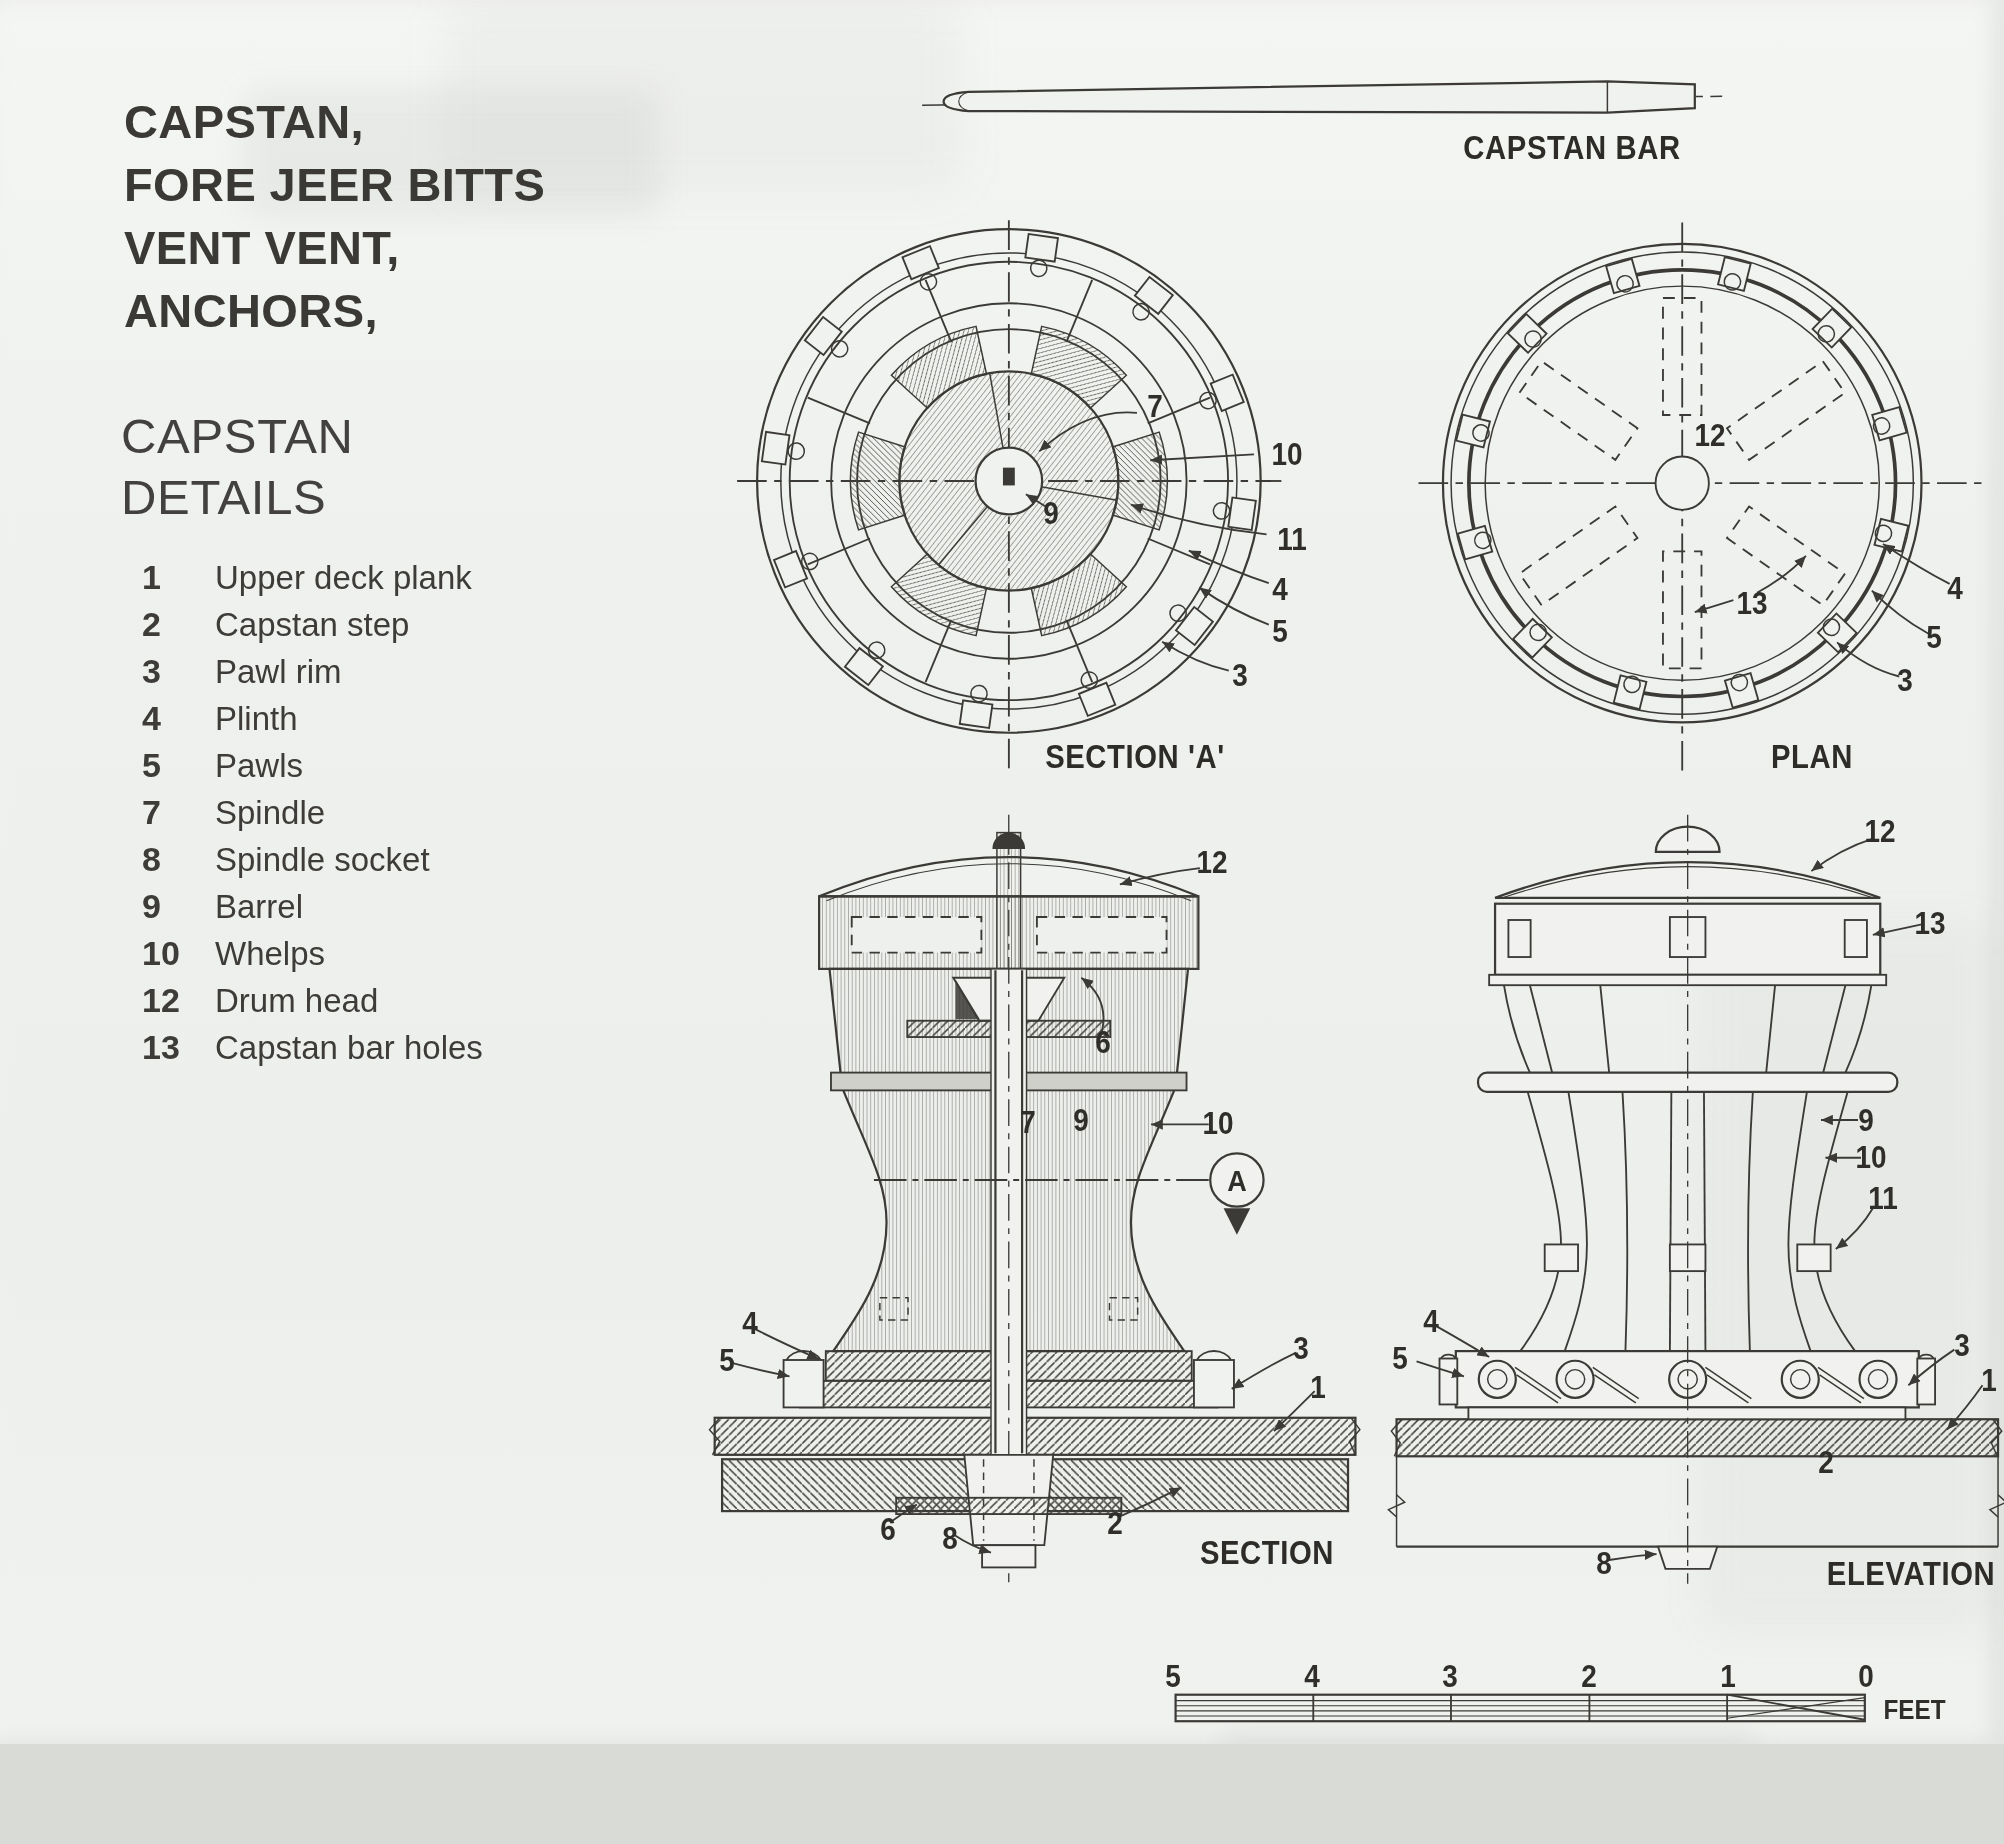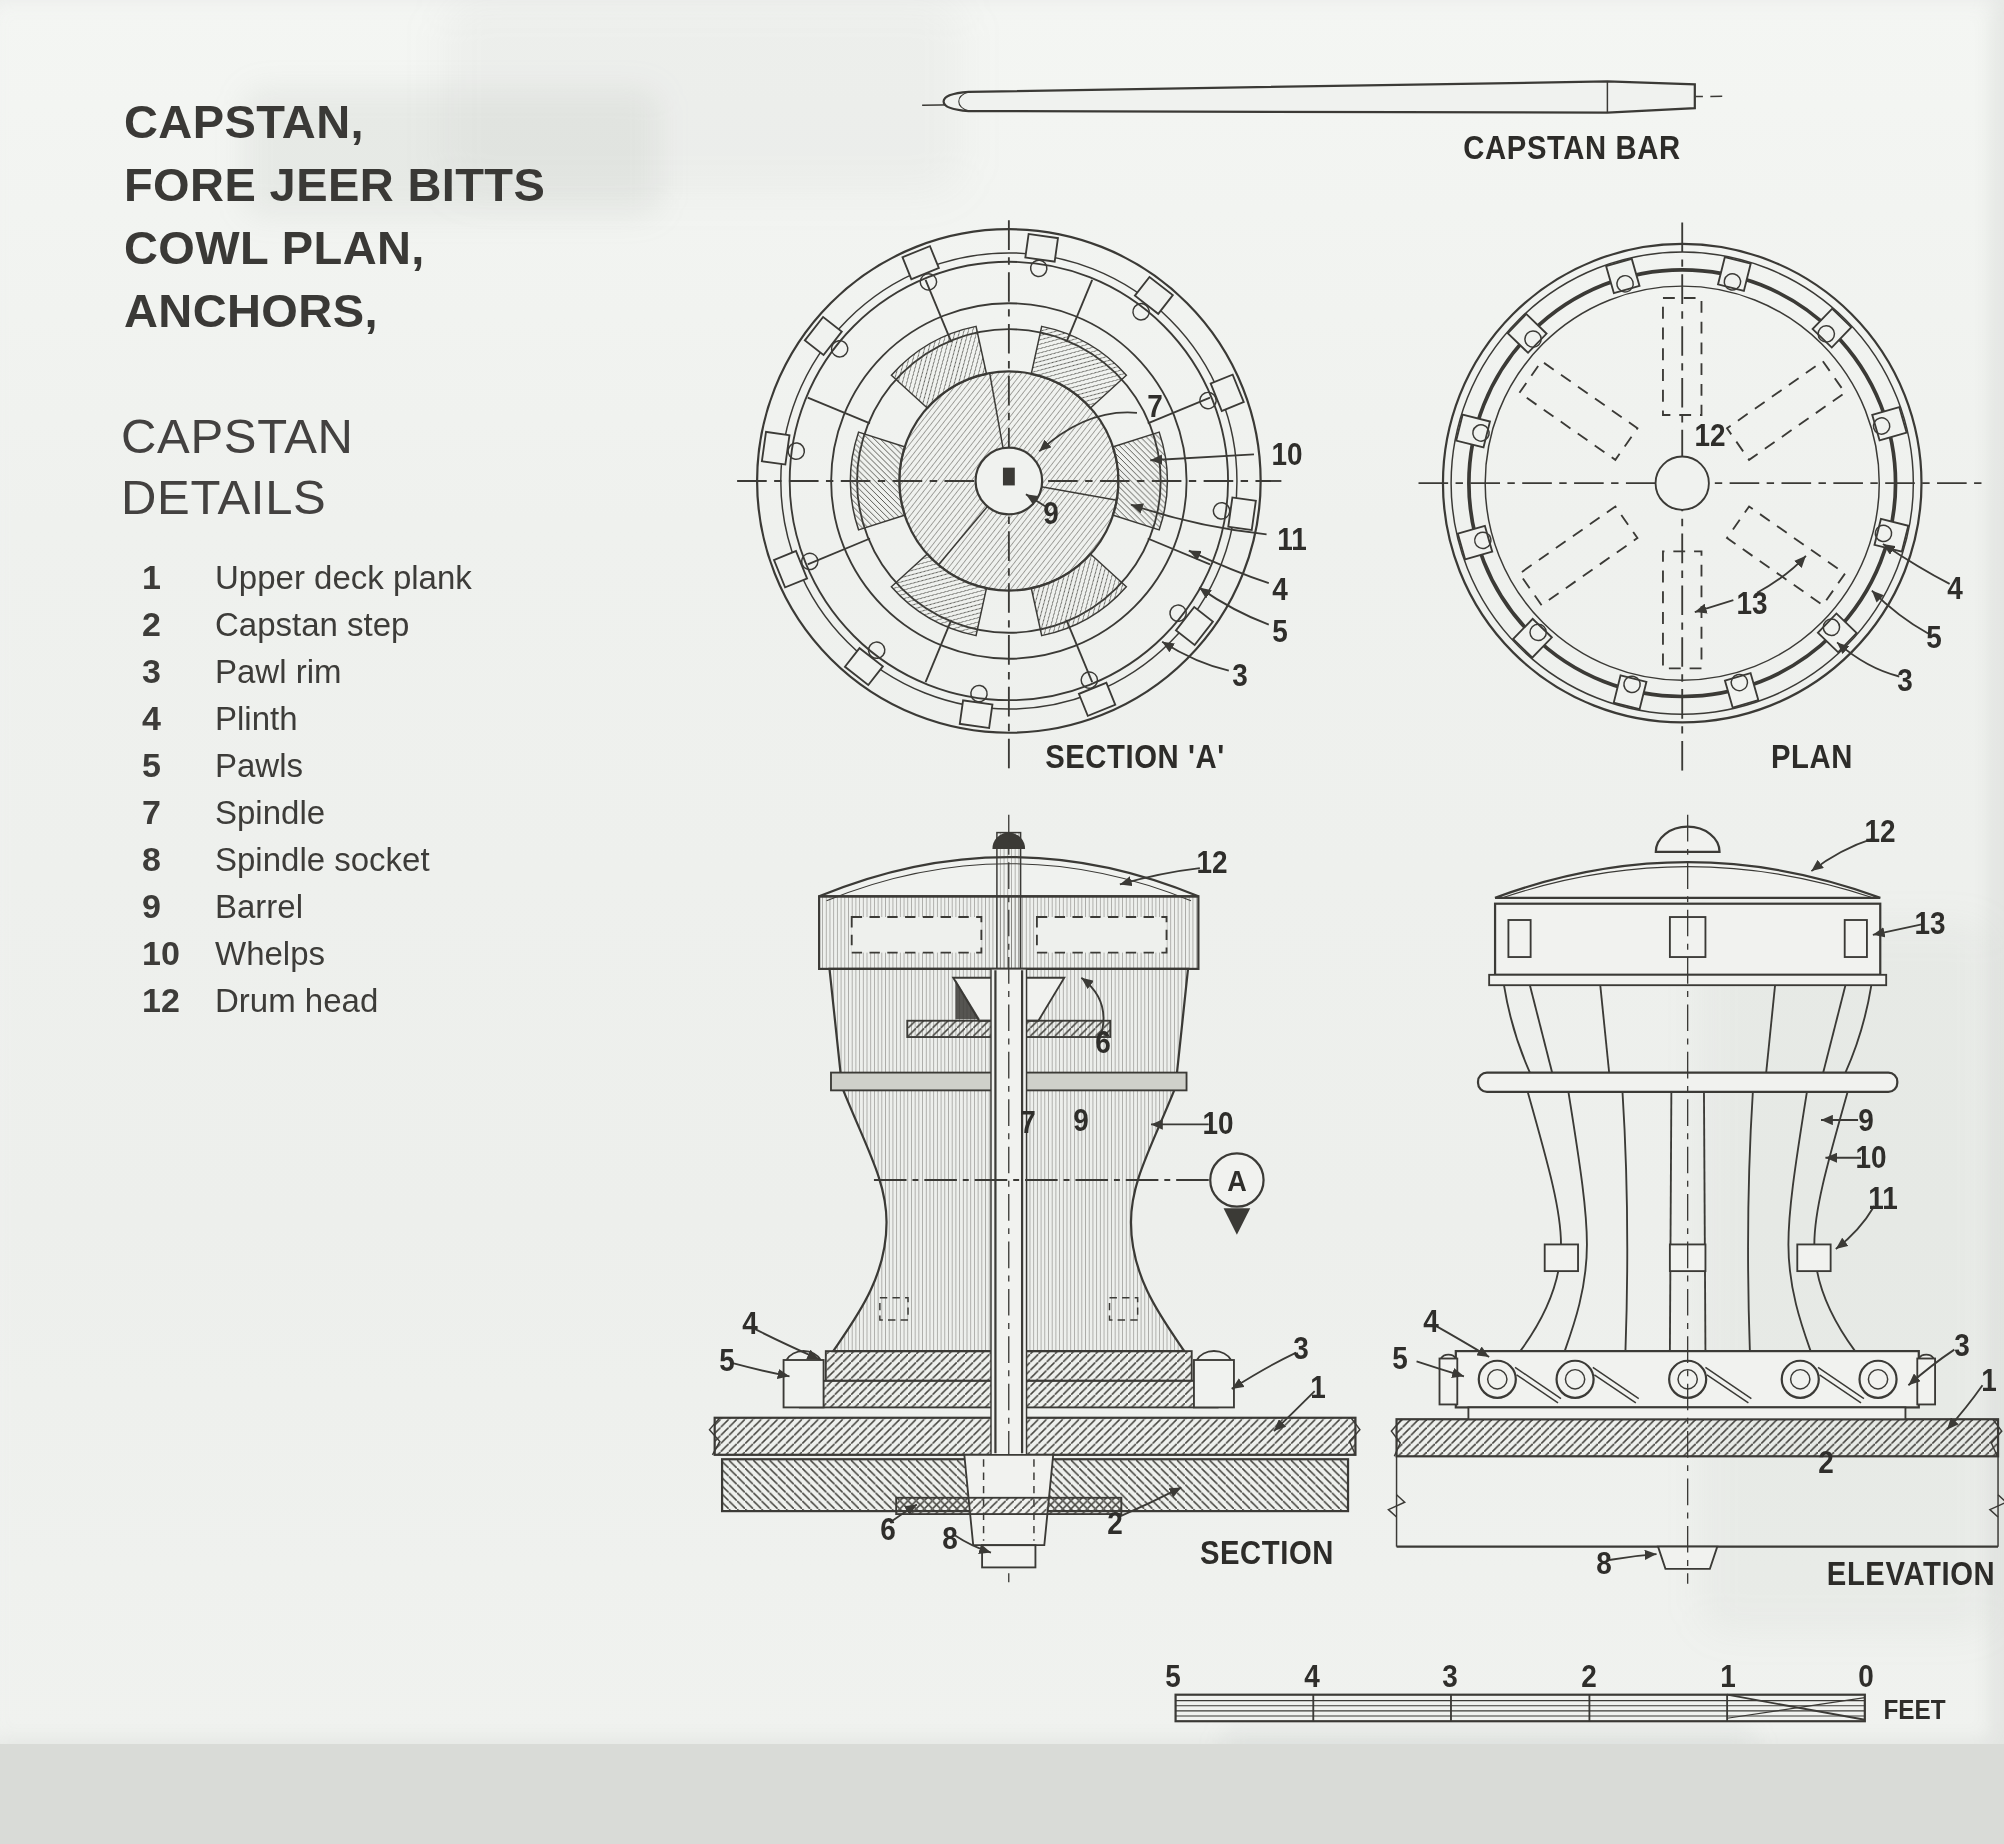--- a/index.html
+++ b/index.html
@@ -52,40 +52,41 @@
 <div class="page">
 
   <div class="ghost" style="left:244px;top:89px;width:415px;height:126px;background:rgba(148,158,150,.12);filter:blur(15px);border-radius:18px;"></div>
   <div class="ghost" style="left:1703px;top:926px;width:289px;height:704px;background:rgba(150,160,152,.08);filter:blur(19px);border-radius:22px;"></div>
   <div class="ghost" style="left:1222px;top:1726px;width:533px;height:67px;background:rgba(148,158,150,.09);filter:blur(12px);border-radius:15px;"></div>
   <div class="ghost" style="left:444px;top:0px;width:518px;height:193px;background:rgba(150,160,152,.07);filter:blur(21px);border-radius:30px;"></div>
 
   <div class="title">
     <div>CAPSTAN,</div>
     <div>FORE JEER BITTS</div>
-    <div>COWL PLAN,</div>
+    <div>VENT VENT,</div>
     <div>ANCHORS,</div>
   </div>
 
   <div class="subtitle">
     <div>CAPSTAN</div>
     <div>DETAILS</div>
   </div>
 
   <div class="parts">
     <div class="row"><span class="num">1</span><span>Upper deck plank</span></div>
     <div class="row"><span class="num">2</span><span>Capstan step</span></div>
     <div class="row"><span class="num">3</span><span>Pawl rim</span></div>
     <div class="row"><span class="num">4</span><span>Plinth</span></div>
     <div class="row"><span class="num">5</span><span>Pawls</span></div>
     <div class="row"><span class="num">7</span><span>Spindle</span></div>
     <div class="row"><span class="num">8</span><span>Spindle socket</span></div>
     <div class="row"><span class="num">9</span><span>Barrel</span></div>
     <div class="row"><span class="num">10</span><span>Whelps</span></div>
     <div class="row"><span class="num">12</span><span>Drum head</span></div>
+    <div class="row"><span class="num">13</span><span>Capstan bar holes</span></div>
   </div>
 
   <svg style="left:911px;top:59px;" width="1052" height="119" viewBox="0 0 1420 160">
     <line x1="15" y1="62" x2="1095" y2="50" stroke="#3b3a36" stroke-width="2" stroke-dasharray="46 10 10 10"></line>
     <path d="M 78,44 L 940,30 L 1058,34 L 1058,66 L 940,72 L 78,70 C 50,68 44,62 44,57 C 44,52 50,46 78,44 Z" fill="#f0f2ef" stroke="#3b3a36" stroke-width="3"></path>
     <path d="M 78,44 C 60,50 60,64 78,70" fill="none" stroke="#3b3a36" stroke-width="1.5"></path>
     <line x1="940" y1="30" x2="940" y2="72" stroke="#3b3a36" stroke-width="2"></line>
   </svg>
   <span class="dlabel" style="left:1572px;top:147px;">CAPSTAN BAR</span>
 

